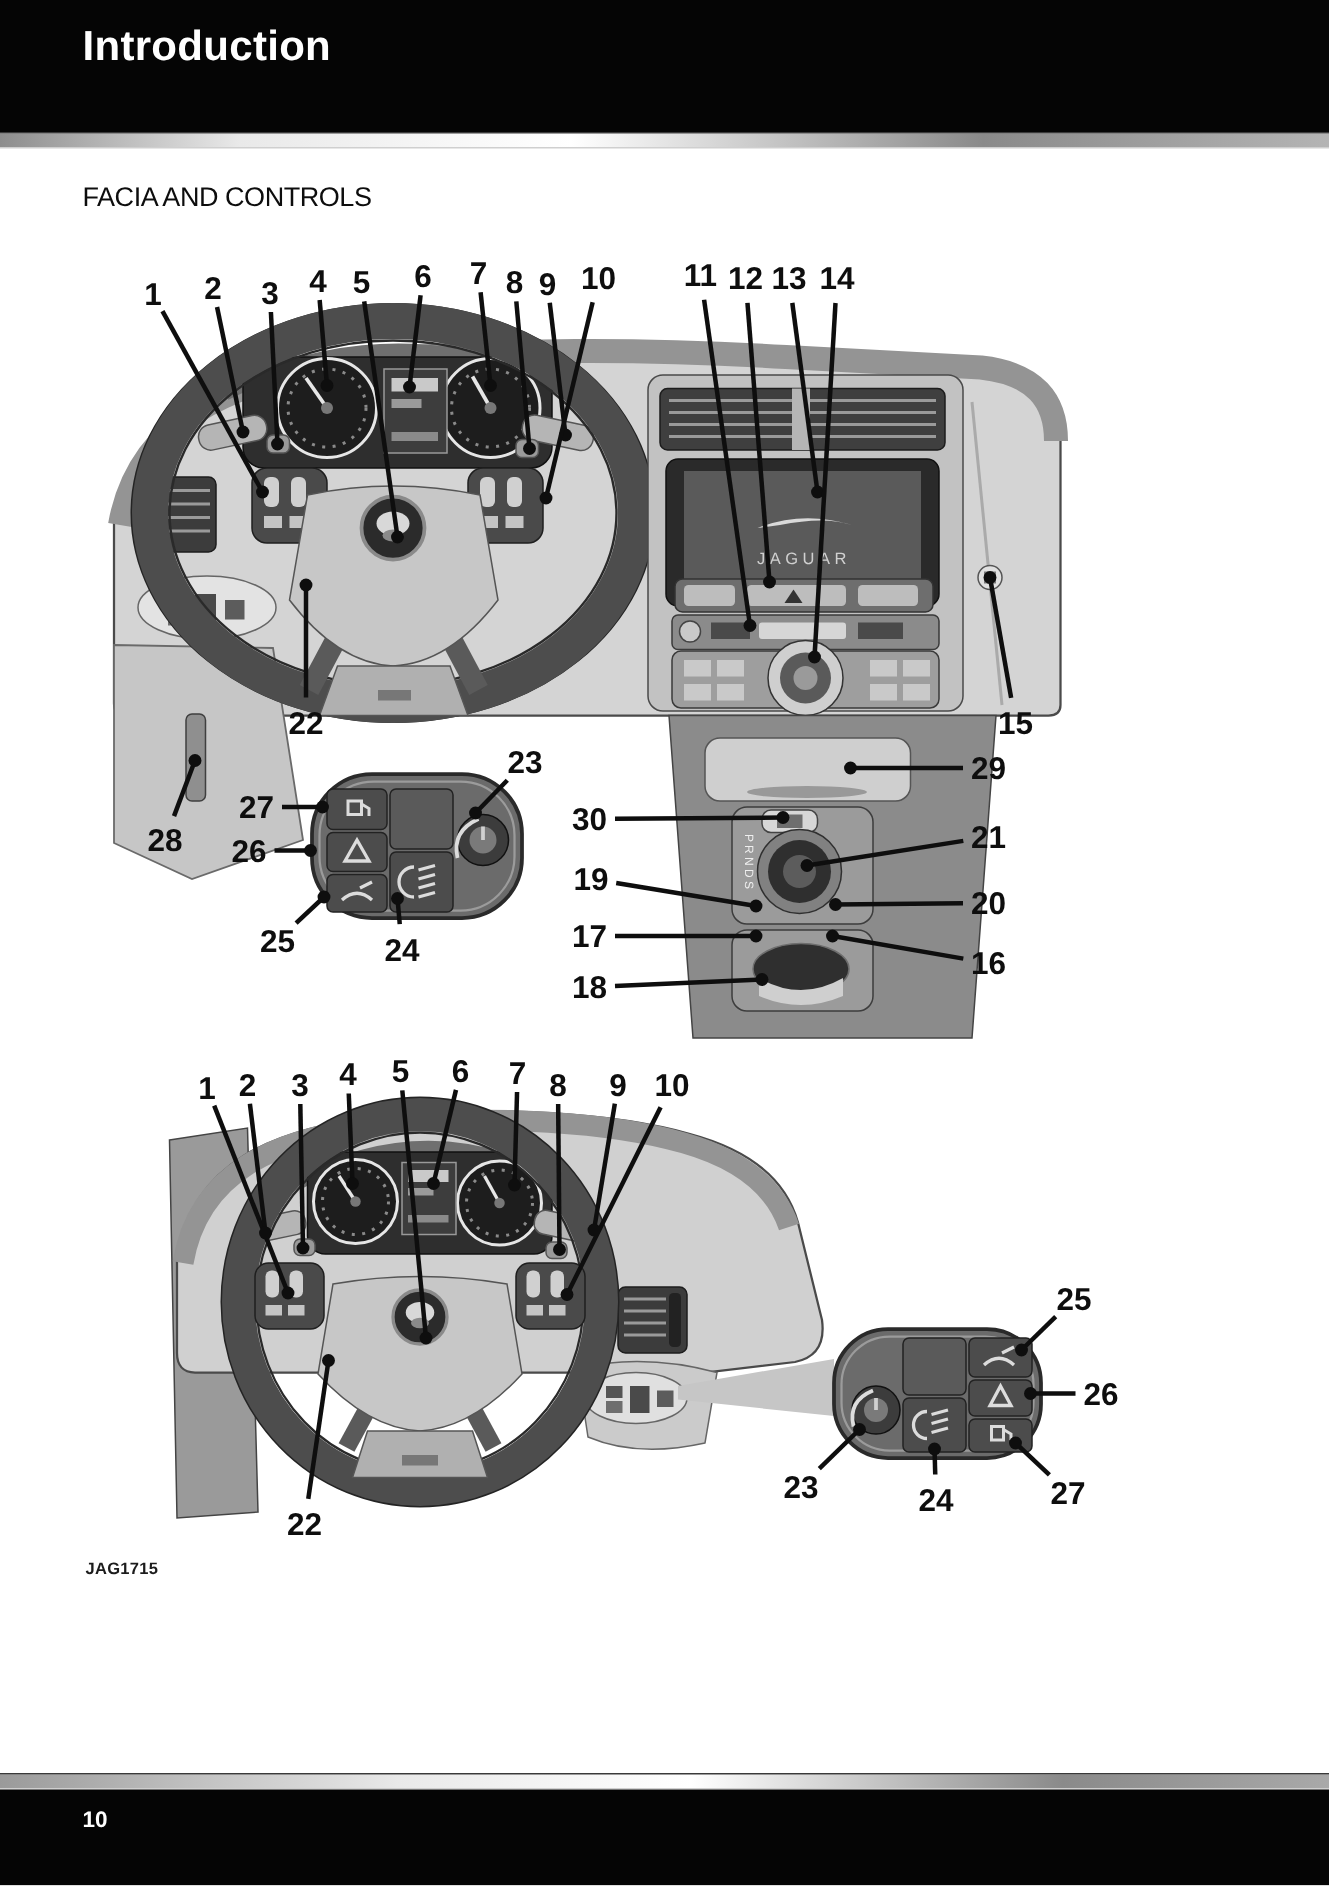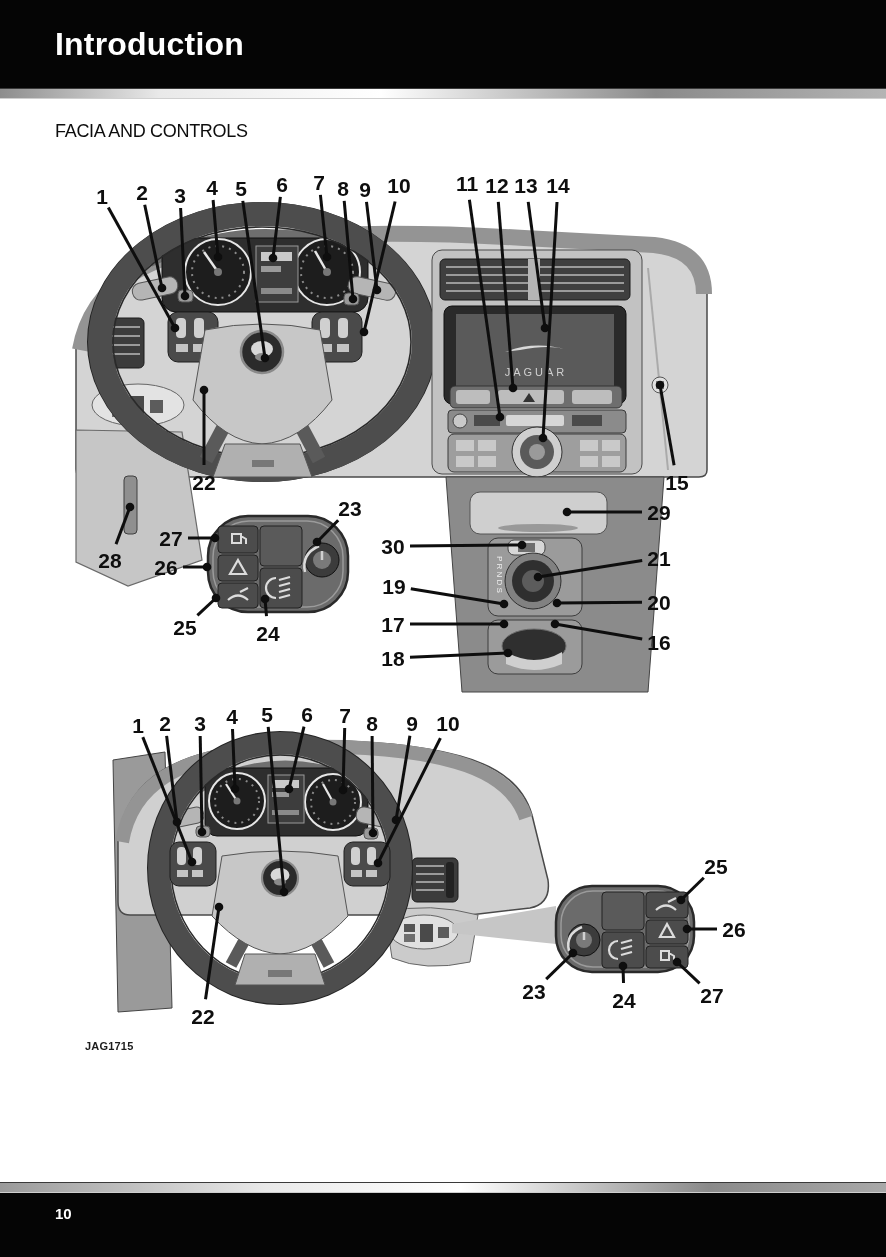--- a/index.html
+++ b/index.html
@@ -1,28 +1,28 @@
 <!DOCTYPE html>
 <html><head>
 <meta charset="utf-8">
 <style>
   html,body{margin:0;padding:0;background:#ffffff;}
   .page{position:relative;width:886px;height:1257px;background:#ffffff;overflow:hidden;
         font-family:"Liberation Sans",sans-serif;}
   .band-top{position:absolute;left:0;top:0;width:886px;height:88px;background:#050505;}
-  .band-title{position:absolute;left:55px;top:26px;color:#ffffff;font-size:32px;font-weight:bold;letter-spacing:.2px;}
+  .band-title{position:absolute;left:55px;top:15px;color:#ffffff;font-size:28px;font-weight:bold;letter-spacing:.2px;}
   .chrome-bar{position:absolute;left:0;width:886px;height:11px;
       background:linear-gradient(90deg,#8d8d8d 0%,#e9e9e9 18%,#ffffff 43%,#8a8a8a 74%,#b4b4b4 100%);
       border-top:1px solid #3a3a3a;border-bottom:1px solid #cfcfcf;box-sizing:border-box;}
   .chrome-top{top:88px;}
   .chrome-bottom{top:1182px;background:linear-gradient(90deg,#9a9a9a 0%,#e9e9e9 30%,#ffffff 52%,#8a8a8a 80%,#a9a9a9 100%);}
   .band-bottom{position:absolute;left:0;top:1193px;width:886px;height:64px;background:#050505;}
   .page-num{position:absolute;left:55px;top:12px;color:#ffffff;font-size:15px;font-weight:bold;}
   .section-title{position:absolute;left:55px;top:121px;color:#0d0d0d;font-size:18px;font-weight:normal;letter-spacing:-.3px;}
-  .figure-code{position:absolute;left:57px;top:1040px;color:#1c1c1c;font-size:11px;font-weight:bold;letter-spacing:.2px;margin-left:28px;}
+  .figure-code{position:absolute;left:57px;top:1040px;color:#1c1c1c;font-size:11px;font-weight:bold;letter-spacing:.2px;}
   svg.diagram{position:absolute;left:0;top:0;pointer-events:none;}
   .callout-text{font-family:"Liberation Sans",sans-serif;font-weight:bold;font-size:21px;fill:#0e0e0e;}
   .svg-tiny{font-family:"Liberation Sans",sans-serif;}
 </style>
 </head>
 <body>
 
 <div class="page">
 
   <div class="band-top">

